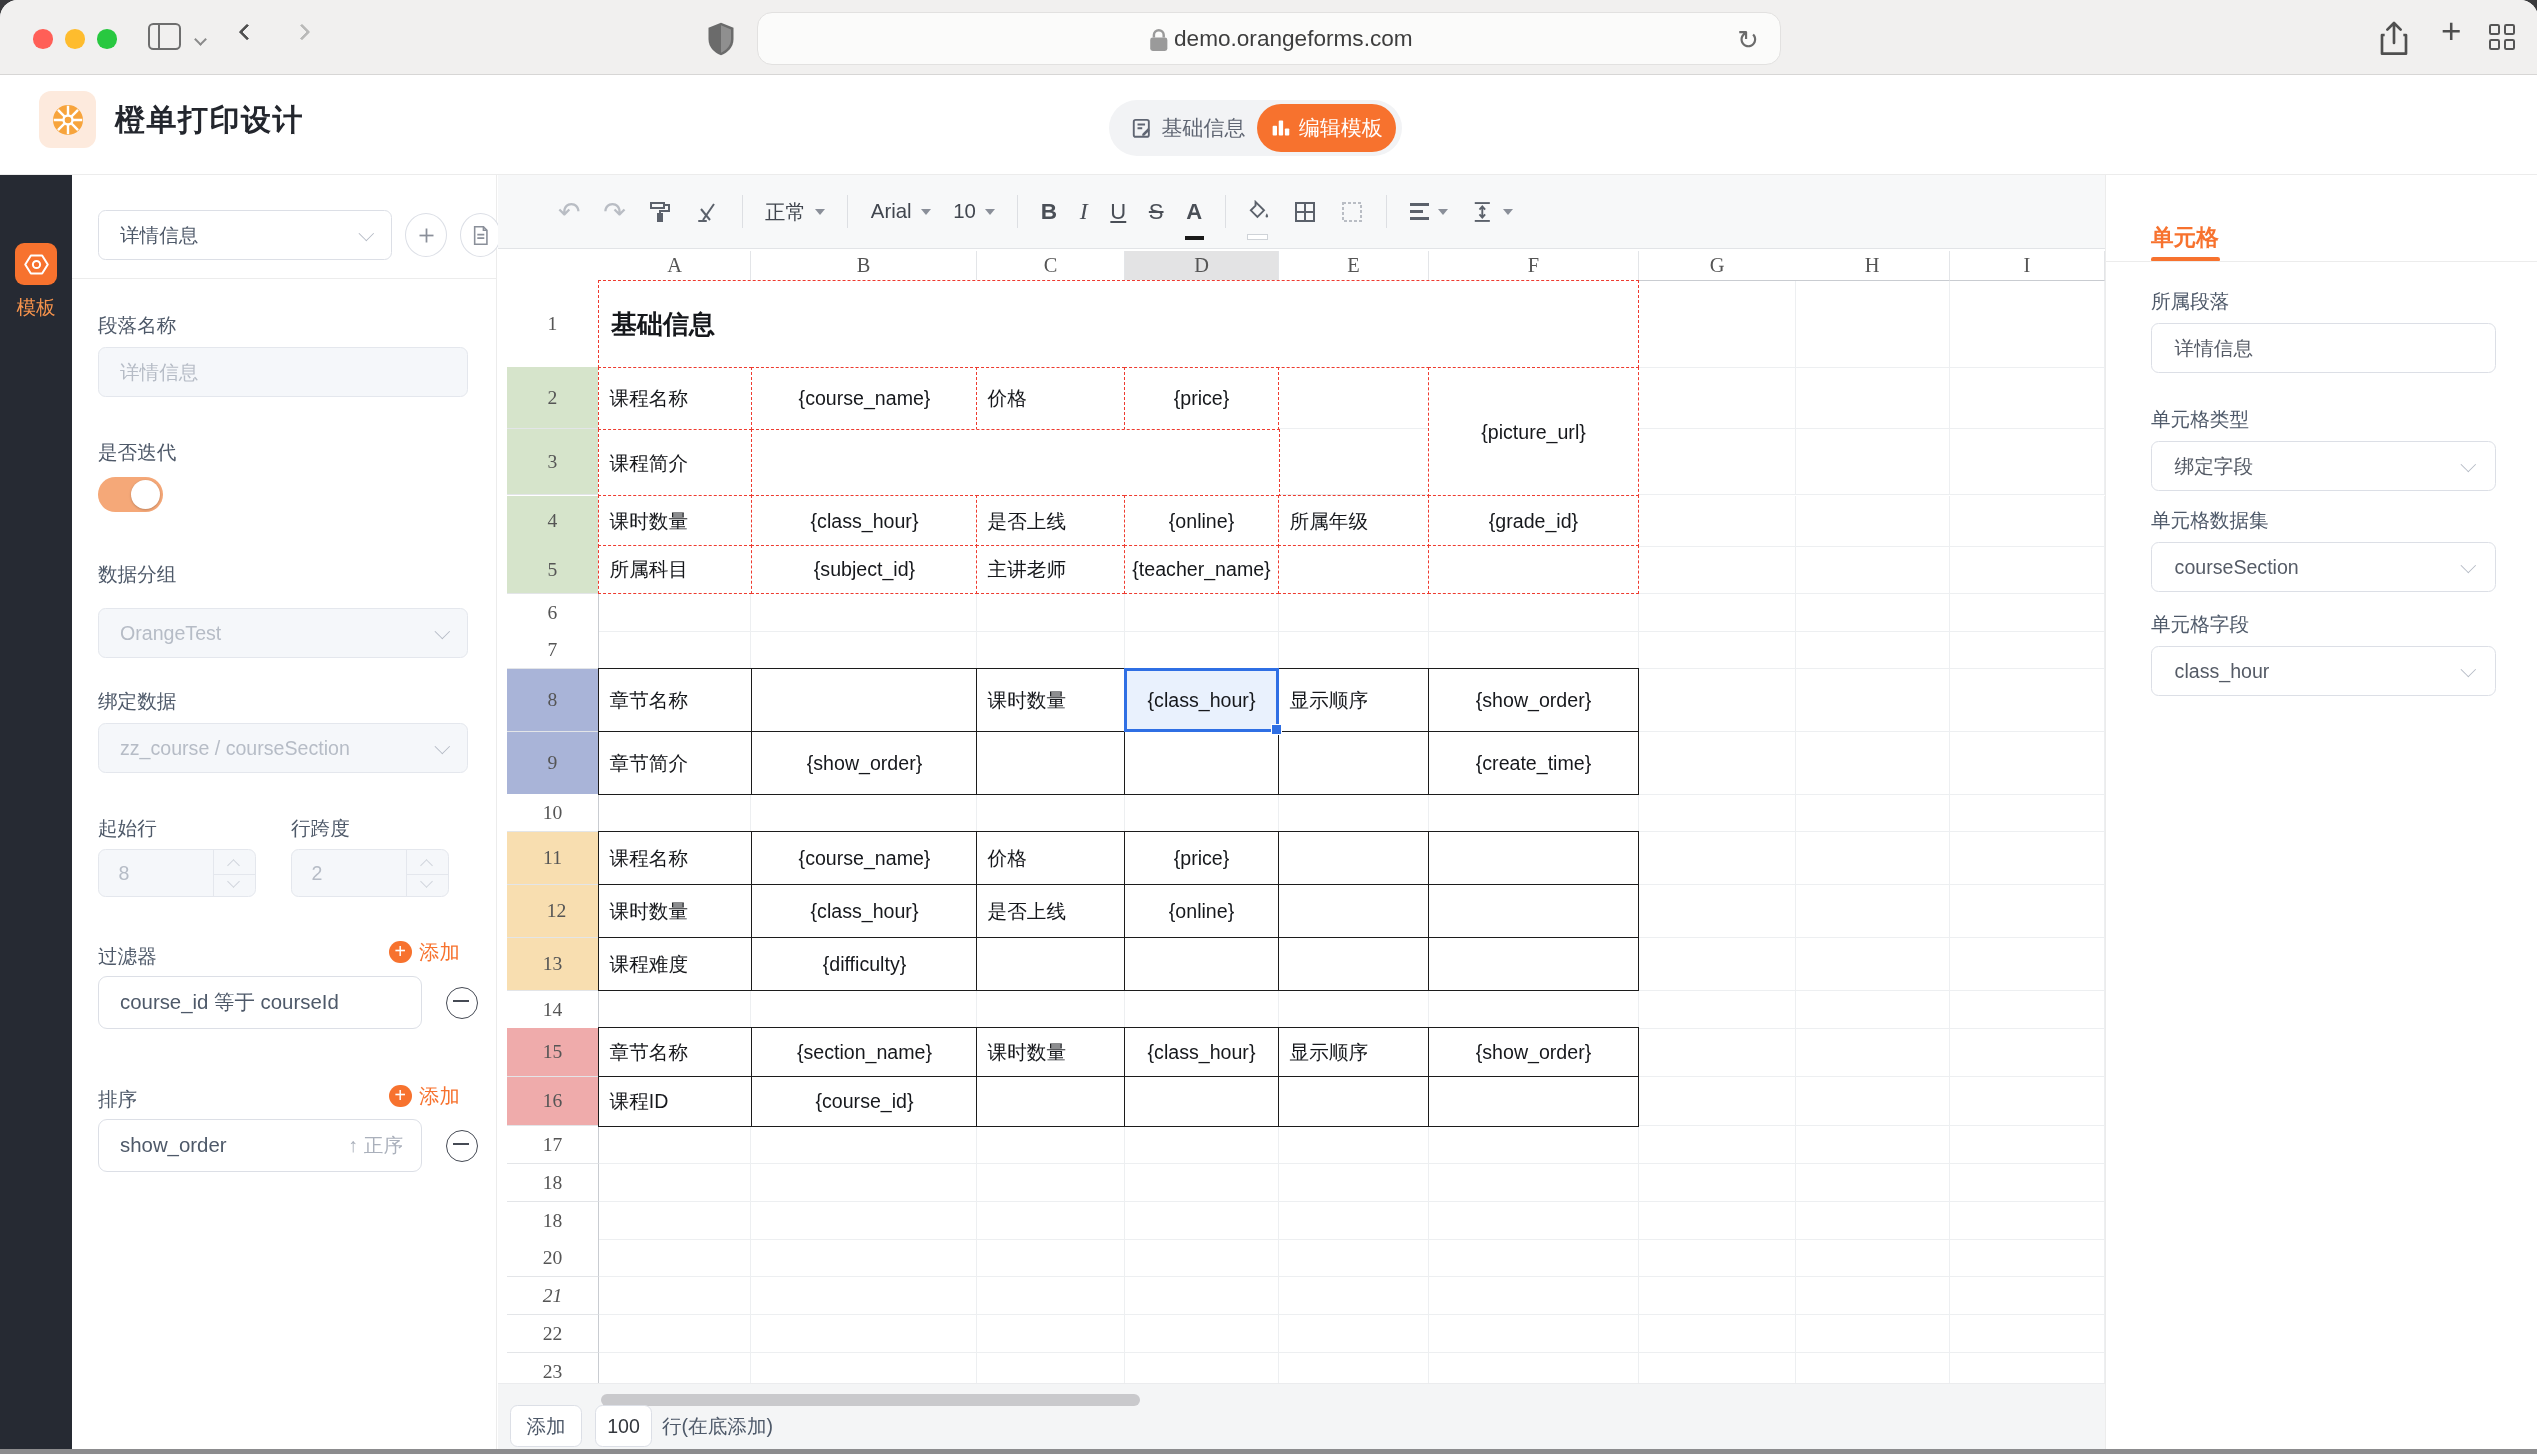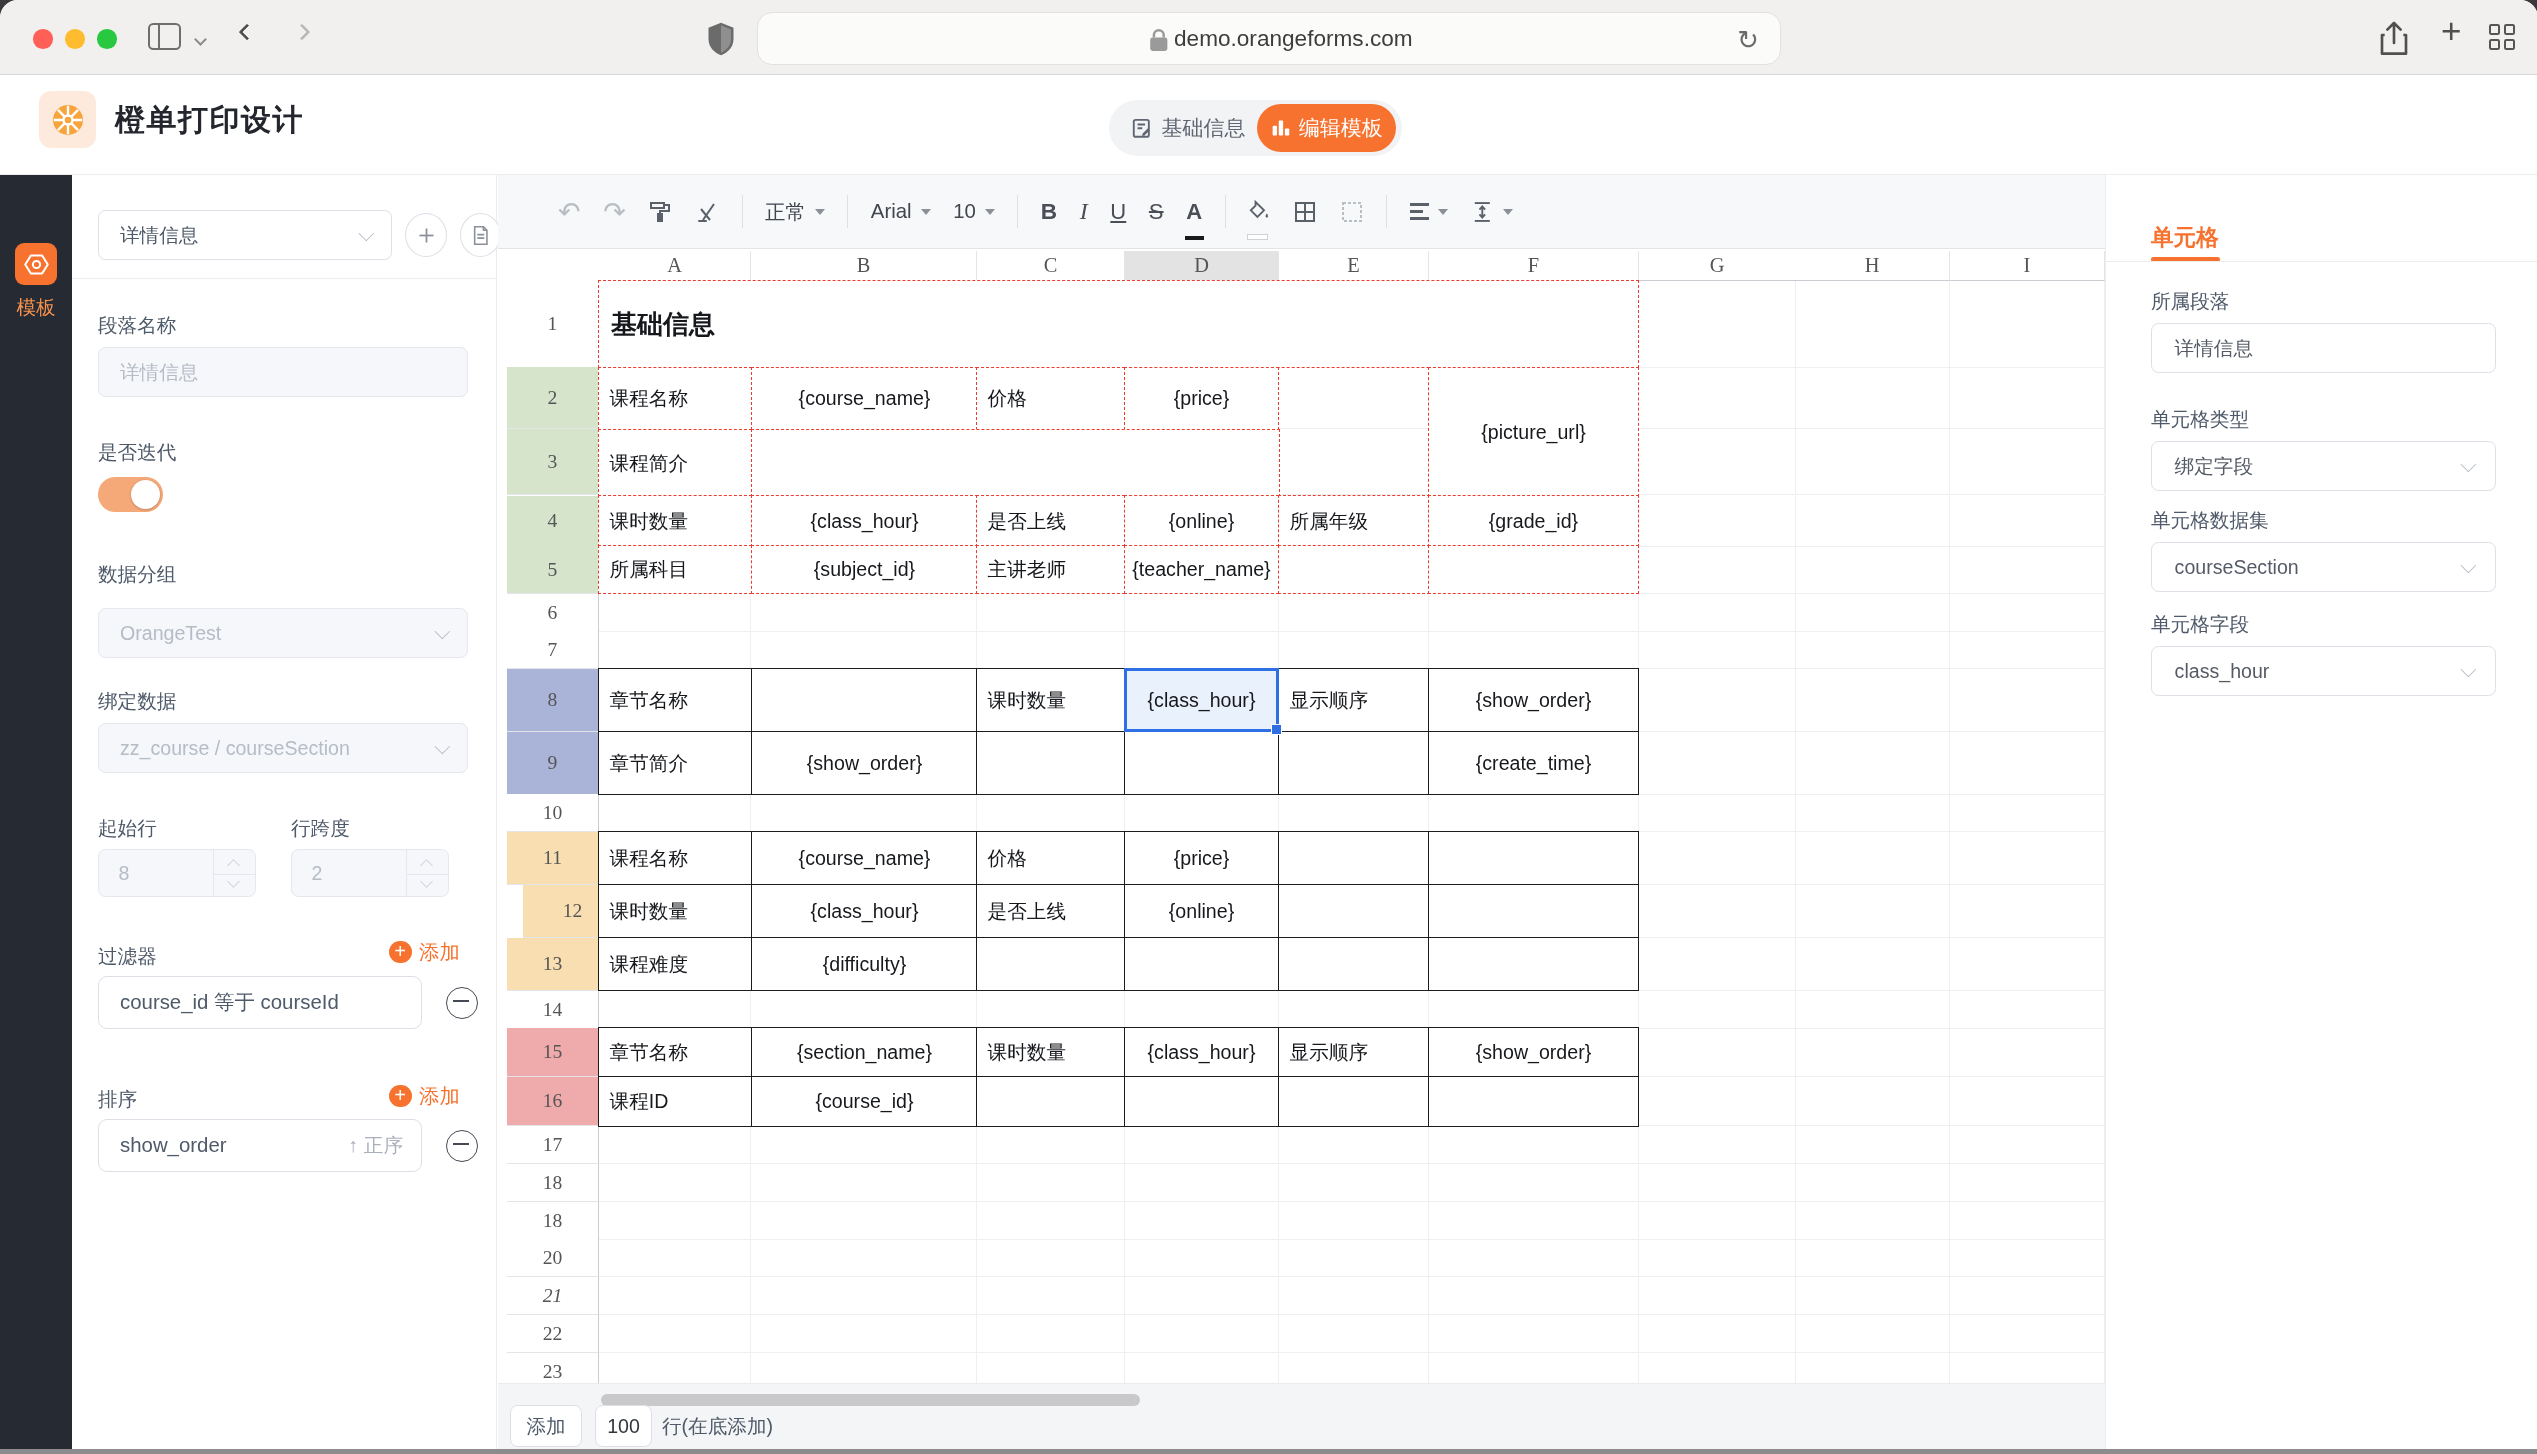--- a/index.html
+++ b/index.html
@@ -629,21 +629,21 @@
         <div class="rowhdr g" style="left: 9px; top: 118px; width: 92px; height: 62px;">2</div>
         <div class="rowhdr g" style="left: 9px; top: 180px; width: 92px; height: 66px;">3</div>
         <div class="rowhdr g" style="left: 9px; top: 247px; width: 92px; height: 51px;">4</div>
         <div class="rowhdr g" style="left: 9px; top: 297px; width: 92px; height: 48px;">5</div>
         <div class="rowhdr" style="left: 9px; top: 345px; width: 92px; height: 38px;">6</div>
         <div class="rowhdr" style="left: 9px; top: 382px; width: 92px; height: 38px;">7</div>
         <div class="rowhdr b" style="left: 9px; top: 420px; width: 92px; height: 63px;">8</div>
         <div class="rowhdr b" style="left: 9px; top: 483px; width: 92px; height: 63px;">9</div>
         <div class="rowhdr" style="left: 9px; top: 545px; width: 92px; height: 38px;">10</div>
         <div class="rowhdr o" style="left: 9px; top: 583px; width: 92px; height: 53px;">11</div>
-        <div class="rowhdr o" style="left: 25px; top: 636px; width: 100px; height: 53px; text-align: right;">12</div>
+        <div class="rowhdr o" style="left: 9px; top: 636px; width: 100px; height: 53px; text-align: right;">12</div>
         <div class="rowhdr o" style="left: 9px; top: 689px; width: 92px; height: 53px;">13</div>
         <div class="rowhdr" style="left: 9px; top: 742px; width: 92px; height: 38px;">14</div>
         <div class="rowhdr p" style="left: 9px; top: 779px; width: 92px; height: 49px;">15</div>
         <div class="rowhdr p" style="left: 9px; top: 828px; width: 92px; height: 49px;">16</div>
         <div class="rowhdr" style="left: 9px; top: 877px; width: 92px; height: 38px;">17</div>
         <div class="rowhdr" style="left: 9px; top: 915px; width: 92px; height: 38px;">18</div>
         <div class="rowhdr" style="left: 9px; top: 953px; width: 92px; height: 38px;">18</div>
         <div class="rowhdr" style="left: 9px; top: 990px; width: 92px; height: 38px;">20</div>
         <div class="rowhdr" style="left: 9px; top: 1028px; width: 92px; height: 38px; font-style: italic;">21</div>
         <div class="rowhdr" style="left: 9px; top: 1066px; width: 92px; height: 38px;">22</div>

